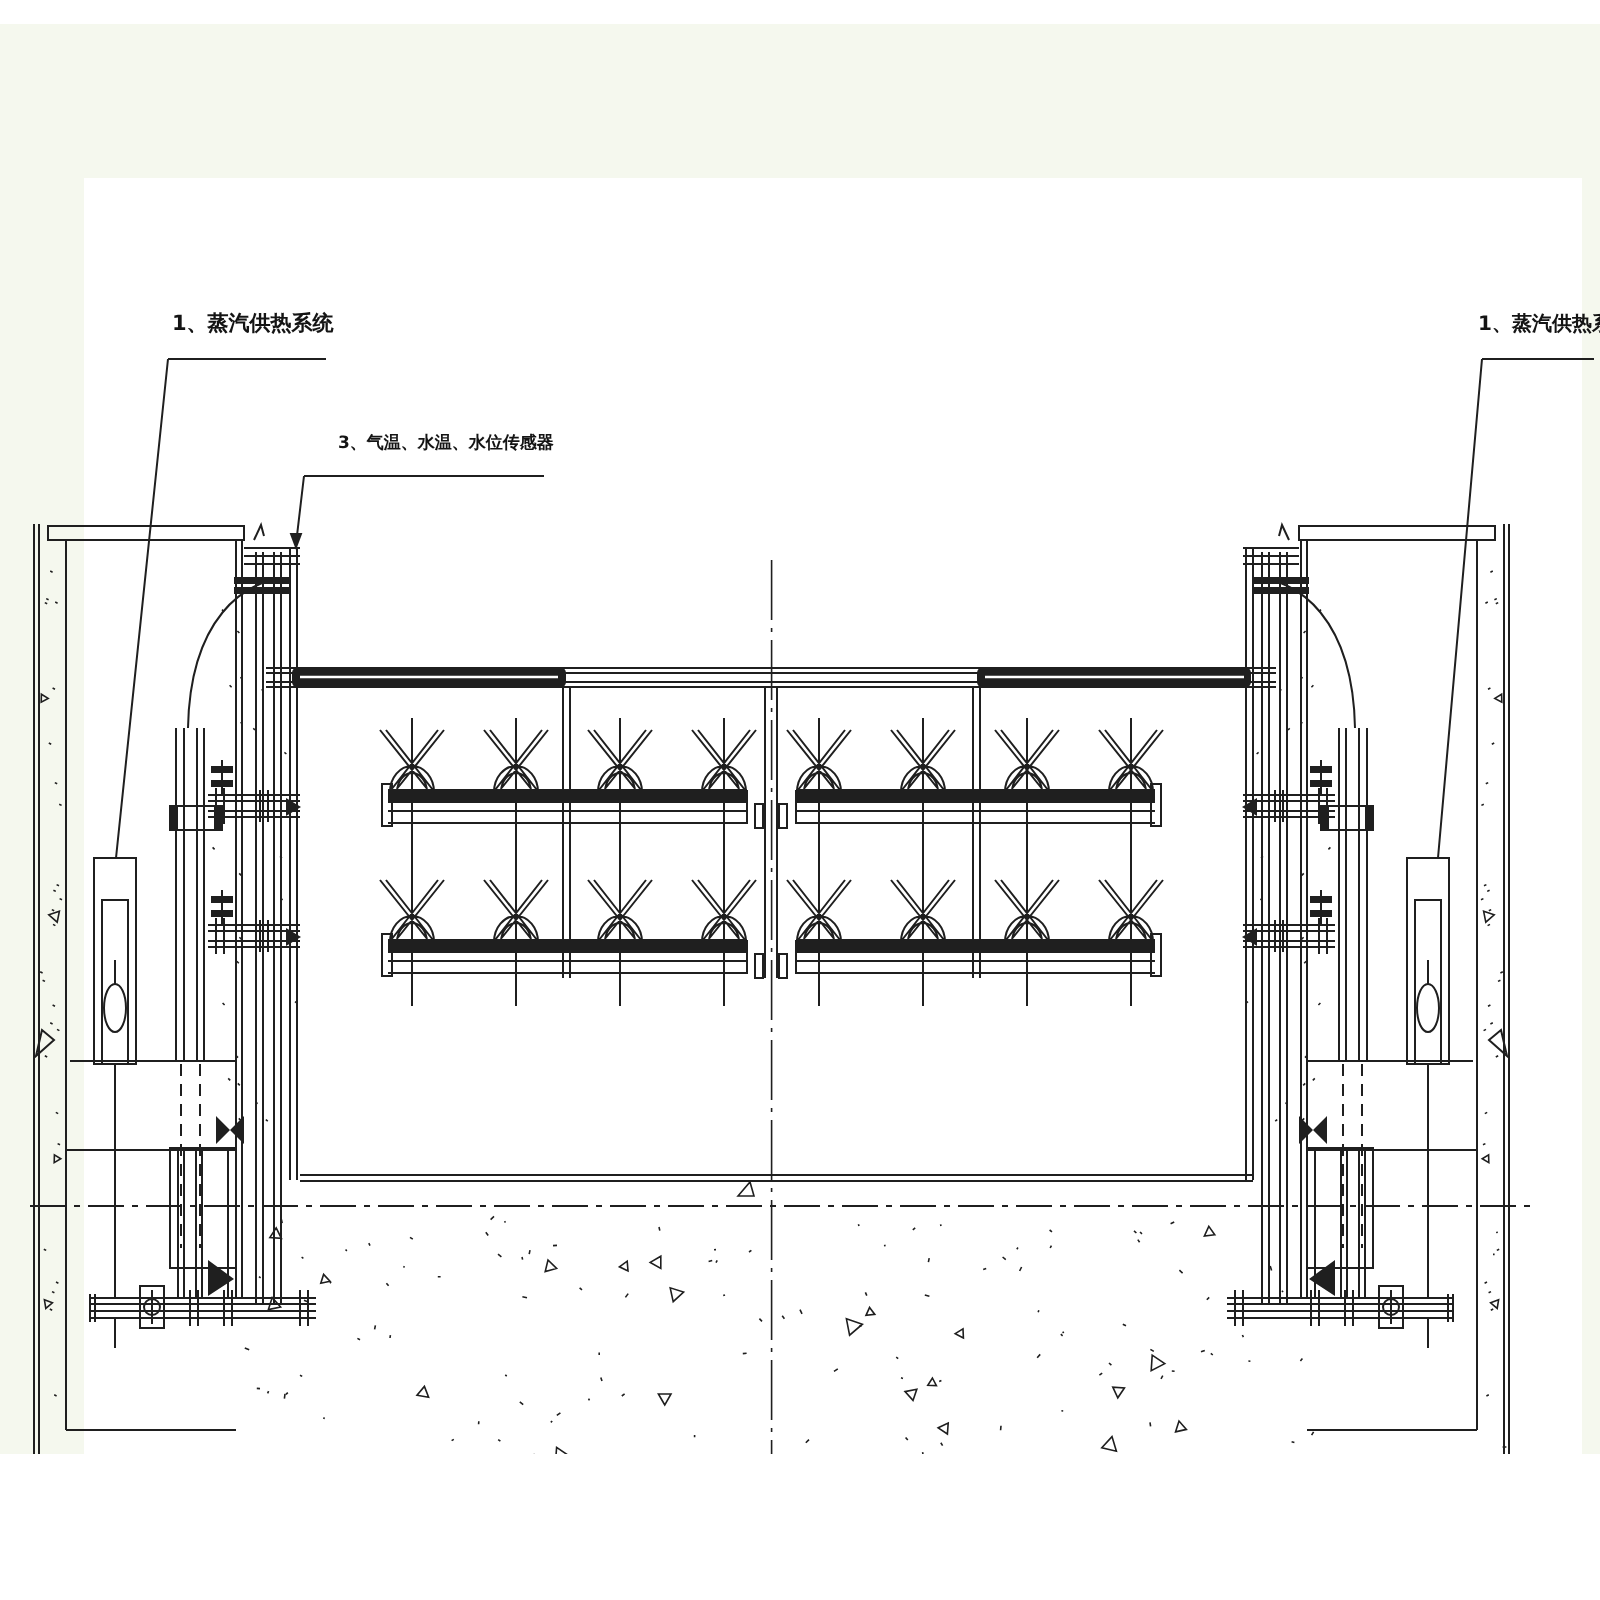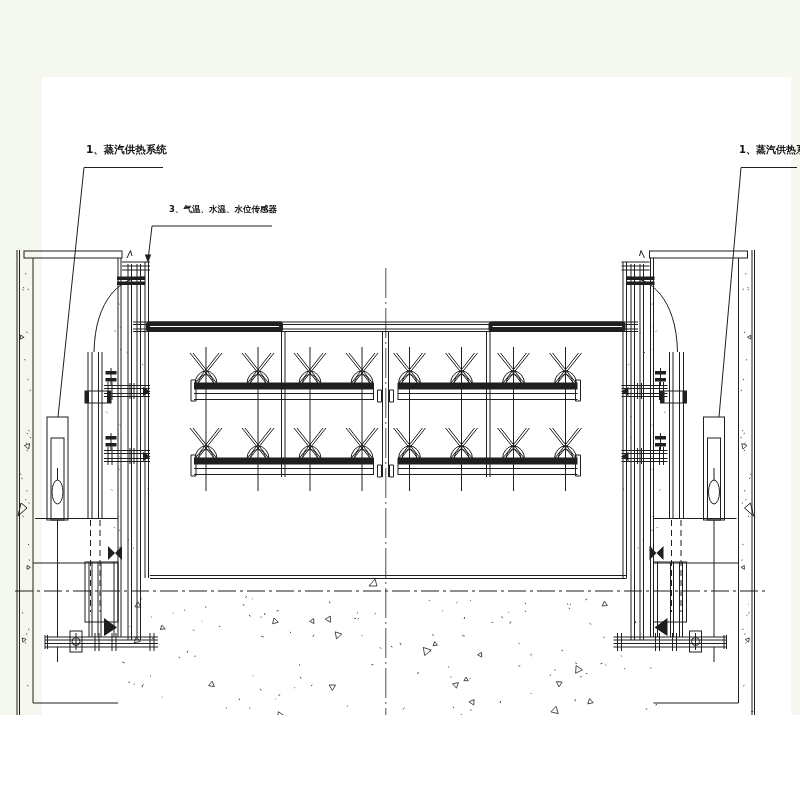--- a/index.html
+++ b/index.html
@@ -1,17 +1,17 @@
 <!DOCTYPE html>
 <html><head>
 <meta charset="utf-8">
 <style>
   html,body{margin:0;padding:0;}
   #stage{width:800px;height:715px;position:relative;overflow:hidden;
-         font-family:"DejaVu Sans","Liberation Sans",sans-serif;}
+         font-family:"DejaVu Sans","Liberation Sans",sans-serif;margin-top:12px;}
   svg{display:block;}
   .ln{stroke:currentColor;fill:none;stroke-width:1;}
   .ln2{stroke:currentColor;fill:none;stroke-width:1.4;}
   .thin{stroke:currentColor;fill:none;stroke-width:.8;}
   .fl{fill:currentColor;stroke:none;}
   .dash{stroke:currentColor;fill:none;stroke-width:1;stroke-dasharray:6 4;}
   .lbl{fill:#141414;font-weight:bold;}
 </style>
 </head>
 <body>

